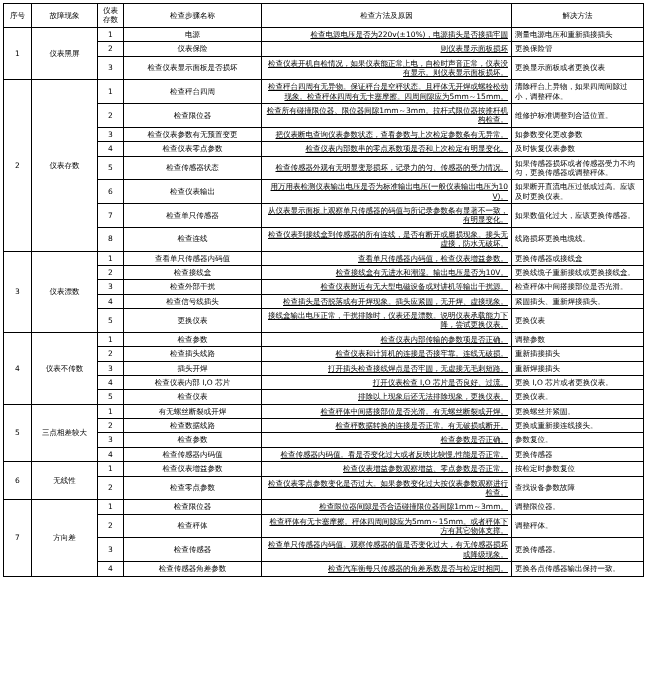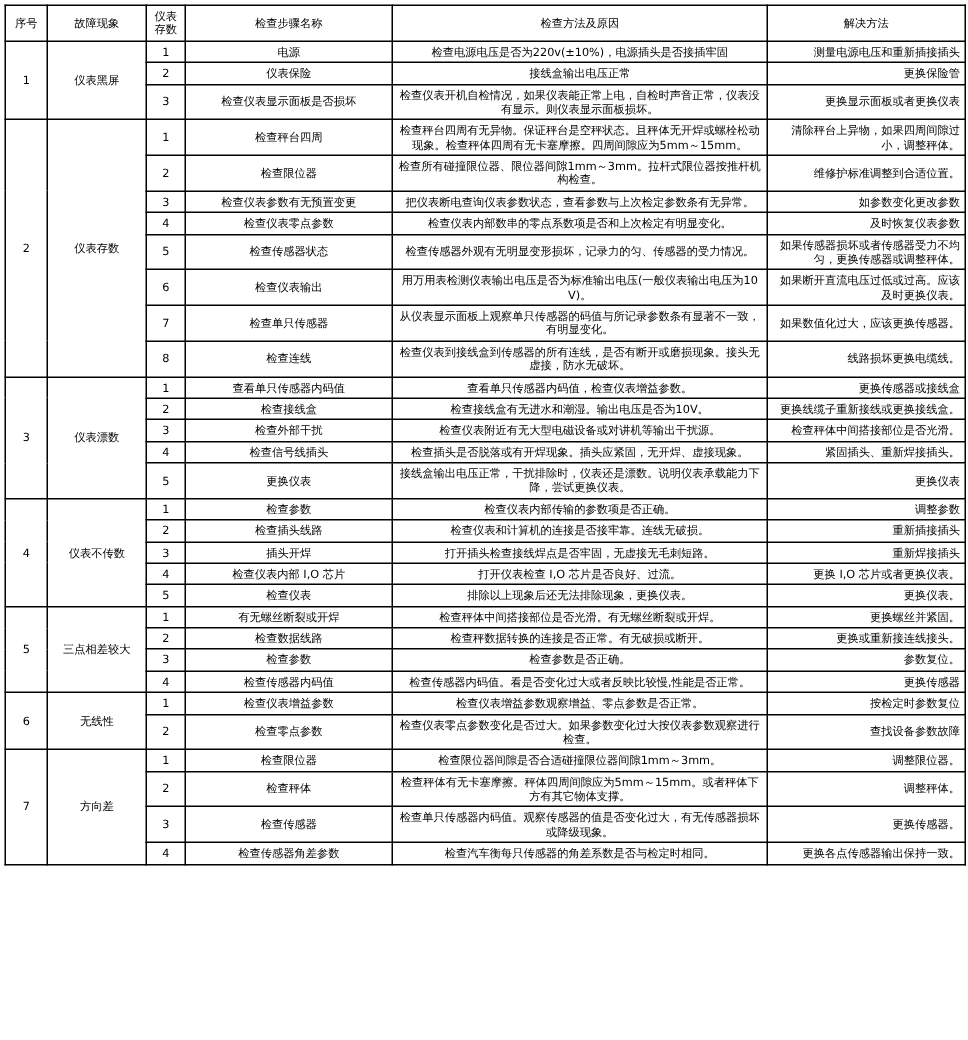--- a/index.html
+++ b/index.html
@@ -52,25 +52,26 @@
   td.c-step {
     text-align: center;
     width: 26px;
   }
   td.c-name {
     width: 138px;
     text-align: center;
   }
   td.c-method {
     width: 246px;
-    text-align: center;
+    text-align: right;
+    text-decoration: underline;
   }
   td.c-solve {
     width: 132px;
-    text-align: right;
+    text-align: left;
   }
   col.w-no { width: 28px; }
   col.w-fault { width: 66px; }
   col.w-step { width: 26px; }
   col.w-name { width: 138px; }
   col.w-method { width: 250px; }
   col.w-solve { width: 132px; }
 </style>
 </head>
 <body>
@@ -100,21 +101,21 @@
           <td class="c-no" rowspan="3">1</td>
           <td class="c-fault" rowspan="3">仪表黑屏</td>
           <td class="c-step">1</td>
           <td class="c-name">电源</td>
           <td class="c-method">检查电源电压是否为220v(±10%)，电源插头是否接插牢固</td>
           <td class="c-solve">测量电源电压和重新插接插头</td>
         </tr>
         <tr>
           <td class="c-step">2</td>
           <td class="c-name">仪表保险</td>
-          <td class="c-method">接线盒输出电压正常</td>
+          <td class="c-method">则仪表显示面板损坏</td>
           <td class="c-solve">更换保险管</td>
         </tr>
         <tr>
           <td class="c-step">3</td>
           <td class="c-name">检查仪表显示面板是否损坏</td>
           <td class="c-method">检查仪表开机自检情况，如果仪表能正常上电，自检时声音正常，仪表没有显示。则仪表显示面板损坏。</td>
           <td class="c-solve">更换显示面板或者更换仪表</td>
         </tr>
         <tr>
           <td class="c-no" rowspan="8">2</td>

